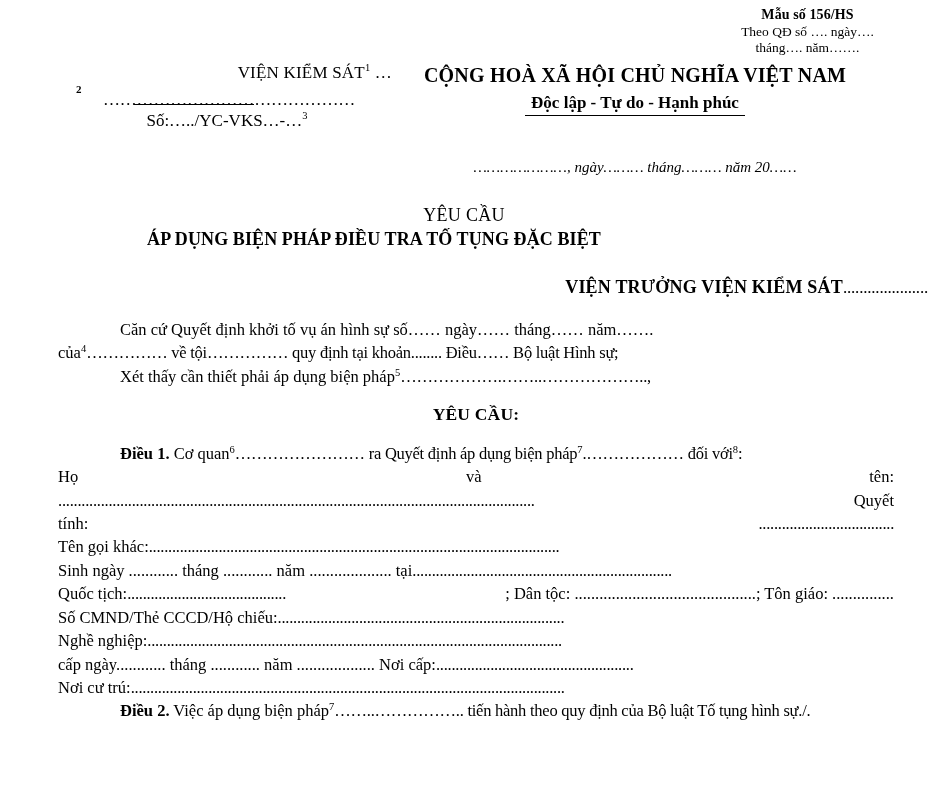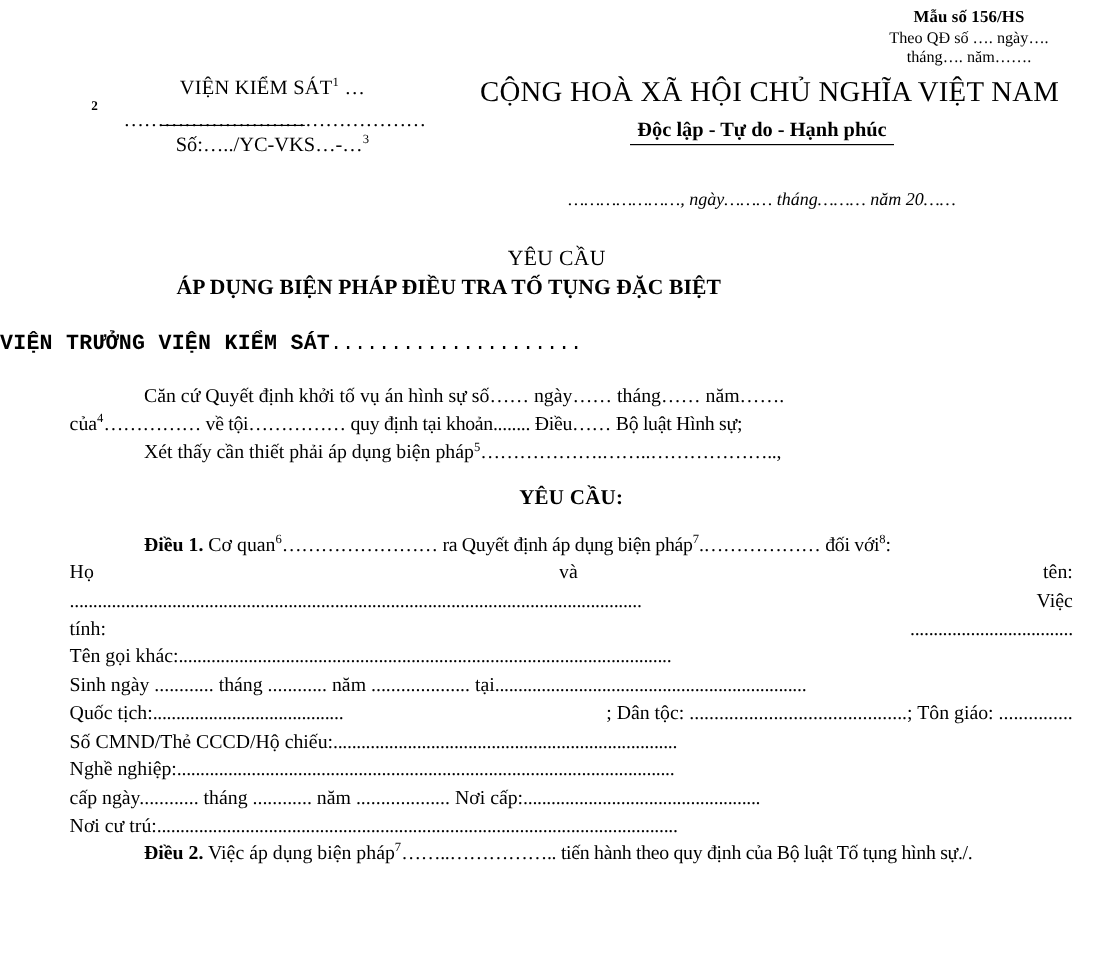--- a/index.html
+++ b/index.html
@@ -60,20 +60,21 @@
     left: 62px;
     top: 0;
     width: 330px;
     text-align: center;
     line-height: 1.28;
   }
   .agency-name {
     display: block;
     font-size: 17px;
     letter-spacing: .2px;
+    text-align: right;
   }
   .agency-blank-wrap {
     display: block;
     position: relative;
     height: 24px;
   }
   .agency-sup2 {
     position: absolute;
     left: 14px;
     top: 0px;
@@ -108,22 +109,22 @@
   .national {
     position: absolute;
     left: 400px;
     top: 0;
     width: 470px;
     text-align: center;
     line-height: 1.3;
   }
   .national-country {
     display: block;
-    font-weight: normal;
-    font-size: 24px;
+    font-weight: bold;
+    font-size: 20px;
     letter-spacing: .2px;
     white-space: nowrap;
   }
   .national-motto {
     display: inline-block;
     font-weight: bold;
     font-size: 17px;
     border-bottom: 1.4px solid #000;
     padding: 1px 6px 1px 6px;
     margin-top: 3px;
@@ -160,23 +161,22 @@
     text-align: center;
     font-weight: bold;
     font-size: 18px;
     letter-spacing: .1px;
   }
   .authority-line {
     position: absolute;
     top: 278px;
     left: 0;
     width: 928px;
-    text-align: left;
-    font-size: 17px;
-    font-family: Liberation Mono, monospace;
+    text-align: right;
+    font-size: 17px;
   }
   .authority-line .auth-strong {
     font-weight: bold;
     font-size: 18px;
     letter-spacing: .2px;
   }
   .authority-line .auth-dots {
     font-weight: normal;
     font-size: 17px;
     letter-spacing: -0.2px;
@@ -303,21 +303,21 @@
     <p class="p-just p-indent"><span class="article-lead">Điều 1.</span><span> Cơ quan</span><sup>6</sup><span class="dots">…………………… ra Quyết định áp dụng biện pháp</span><sup>7</sup><span class="dots">.……………… đối với</span><sup>8</sup><span>:</span></p>
 
     <div class="row-stretch">
       <span>Họ</span>
       <span>và</span>
       <span>tên:</span>
     </div>
 
     <div class="row-stretch">
       <span class="dots">...........................................................................................................................</span>
-      <span>Việc</span>
+      <span>Quyết</span>
     </div>
 
     <div class="row-stretch">
       <span>tính:</span>
       <span class="dots">...................................</span>
     </div>
 
     <div class="fill-line-full">
       <span class="lbl">Tên gọi khác:</span>
       <span class="dotfill">..........................................................................................................</span>

